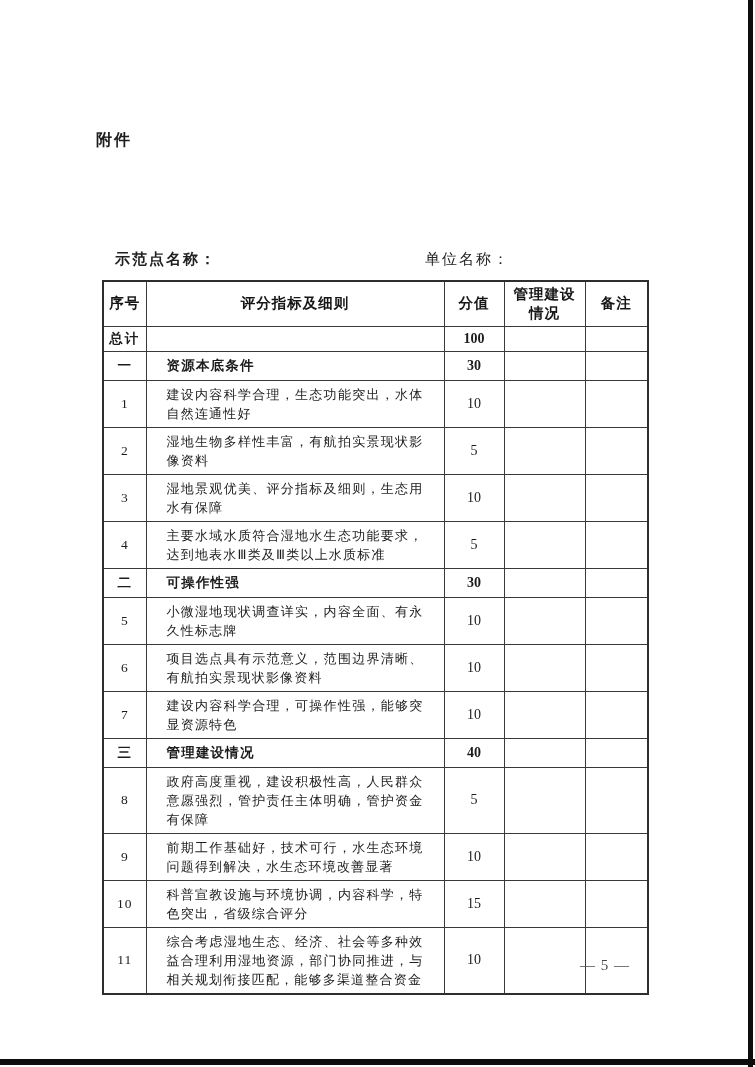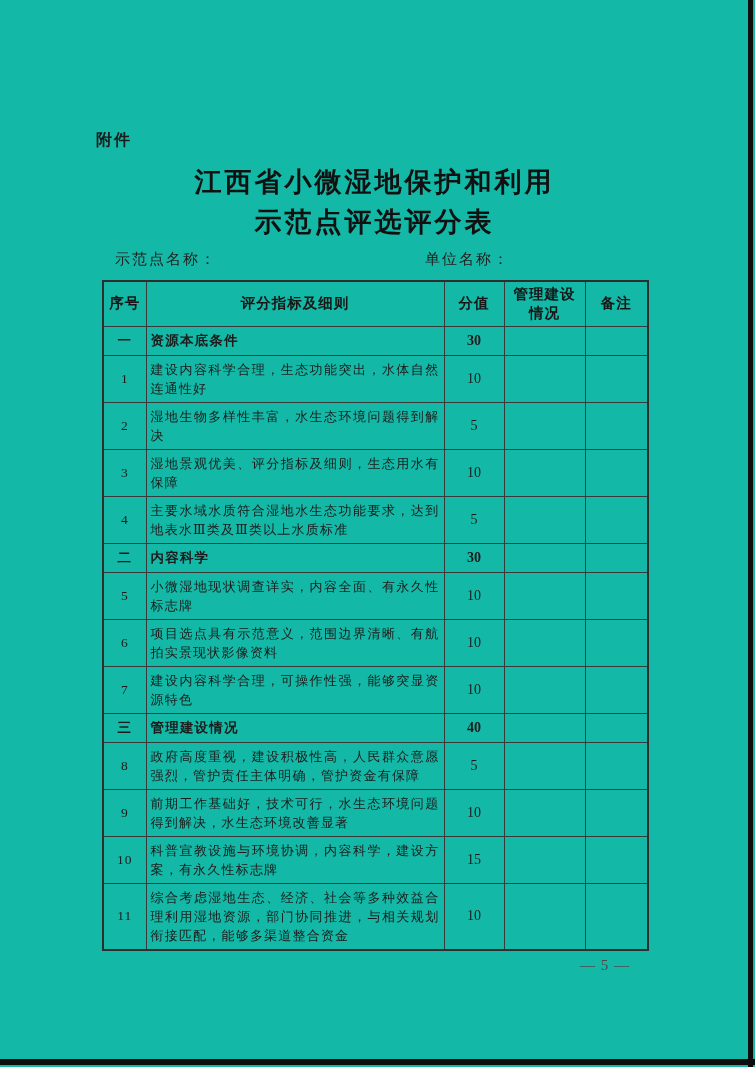--- a/index.html
+++ b/index.html
@@ -1,55 +1,55 @@
 <!DOCTYPE html>
 <html><head>
 <meta charset="utf-8">
 <style>
   html,body{margin:0;padding:0;background:#e8e8e8;}
   .stage{
-    position:relative;width:755px;height:1067px;background:#14b8a6;
+    position:relative;width:755px;height:1067px;background:#ffffff;
     overflow:hidden;margin:0 auto;
     font-family:"Liberation Serif","DejaVu Serif",serif;color:#1c1c1c;
   }
   .attachment{
     position:absolute;left:96px;top:130px;
     font-family:"DejaVu Sans","Liberation Sans",sans-serif;
     font-size:16px;font-weight:600;letter-spacing:2px;
   }
   .doc-title{
     position:absolute;left:102px;top:162px;width:545px;margin:0;
     text-align:center;
     font-family:"DejaVu Sans","Liberation Sans",sans-serif;
     font-weight:700;font-size:27px;line-height:40px;letter-spacing:3px;
     color:#111;
   }
   .doc-title span{display:block;}
   .labels-row{position:absolute;top:250px;left:0;width:755px;height:22px;font-size:15px;letter-spacing:2px;color:#222;}
-  .site-label{position:absolute;left:115px;top:0;}
+  .site-label{position:absolute;left:115px;top:0;font-weight:bold;}
   .unit-label{position:absolute;left:425px;top:0;}
 
-  .table-wrap{position:absolute;left:102px;top:280px;width:545px;}
+  .table-wrap{position:absolute;left:102px;top:280px;width:545px;font-family:Liberation Serif, serif;}
   table.score{
     border-collapse:collapse;table-layout:fixed;width:545px;
     border:2px solid #2e2e2e;
   }
   table.score th,table.score td{
     border:1px solid #3a3a3a;
     vertical-align:middle;
     overflow:hidden;
   }
   table.score thead tr{height:45px;}
   table.score th{
     font-size:14.5px;font-weight:700;letter-spacing:1px;
     text-align:center;padding:2px 2px;line-height:19px;color:#161616;
   }
   td.c-no{text-align:center;font-size:13.5px;padding:2px 1px;letter-spacing:1px;}
   td.c-criteria{
-    text-align:justify;padding:4px 4px;font-size:13px;
+    text-align:justify;padding:4px 20px;font-size:13px;
     letter-spacing:1.2px;line-height:19px;
   }
   td.c-score{text-align:center;font-size:14px;padding:2px 1px;}
   td.c-prov,td.c-remark{padding:2px;}
   tr.row-total{height:25px;}
   tr.row-section{height:29px;}
   tr.row-item{height:43px;}
   tr.row-total td,tr.row-section td{font-weight:700;}
   tr.row-total td.c-no{letter-spacing:2px;}
   tr.row-section td.c-criteria{text-align:left;font-size:13.5px;}
@@ -61,24 +61,20 @@
   .edge-right{position:absolute;top:0;right:2px;width:5px;height:100%;background:#0d0d0d;}
   .edge-bottom{position:absolute;left:0;bottom:2px;width:100%;height:6px;background:#0d0d0d;}
 </style>
 </head>
 <body>
 
 <div class="stage">
 
   <div class="attachment">附件</div>
 
-  <h1 class="doc-title">
-    <span>江西省小微湿地保护和利用</span>
-    <span>示范点评选评分表</span>
-  </h1>
 
   <div class="labels-row">
     <span class="site-label">示范点名称：</span>
     <span class="unit-label">单位名称：</span>
   </div>
 
   <div class="table-wrap">
     <table class="score">
       <colgroup>
         <col style="width:43px">
@@ -90,58 +86,65 @@
       <thead>
         <tr>
             <th>序号</th>
             <th>评分指标及细则</th>
             <th>分值</th>
             <th>管理建设情况</th>
             <th>备注</th>
           </tr>
       </thead>
       <tbody>
+          <tr class="row-total">
+            <td class="c-no">总计</td>
+            <td class="c-criteria"></td>
+            <td class="c-score">100</td>
+            <td class="c-prov"></td>
+            <td class="c-remark"></td>
+          </tr>
           <tr class="row-section">
             <td class="c-no">一</td>
             <td class="c-criteria">资源本底条件</td>
             <td class="c-score">30</td>
             <td class="c-prov"></td>
             <td class="c-remark"></td>
           </tr>
           <tr class="row-item">
             <td class="c-no">1</td>
             <td class="c-criteria">建设内容科学合理，生态功能突出，水体自然连通性好</td>
             <td class="c-score">10</td>
             <td class="c-prov"></td>
             <td class="c-remark"></td>
           </tr>
           <tr class="row-item">
             <td class="c-no">2</td>
-            <td class="c-criteria">湿地生物多样性丰富，水生态环境问题得到解决</td>
+            <td class="c-criteria">湿地生物多样性丰富，有航拍实景现状影像资料</td>
             <td class="c-score">5</td>
             <td class="c-prov"></td>
             <td class="c-remark"></td>
           </tr>
           <tr class="row-item">
             <td class="c-no">3</td>
             <td class="c-criteria">湿地景观优美、评分指标及细则，生态用水有保障</td>
             <td class="c-score">10</td>
             <td class="c-prov"></td>
             <td class="c-remark"></td>
           </tr>
           <tr class="row-item">
             <td class="c-no">4</td>
             <td class="c-criteria">主要水域水质符合湿地水生态功能要求，达到地表水Ⅲ类及Ⅲ类以上水质标准</td>
             <td class="c-score">5</td>
             <td class="c-prov"></td>
             <td class="c-remark"></td>
           </tr>
           <tr class="row-section">
             <td class="c-no">二</td>
-            <td class="c-criteria">内容科学</td>
+            <td class="c-criteria">可操作性强</td>
             <td class="c-score">30</td>
             <td class="c-prov"></td>
             <td class="c-remark"></td>
           </tr>
           <tr class="row-item">
             <td class="c-no">5</td>
             <td class="c-criteria">小微湿地现状调查详实，内容全面、有永久性标志牌</td>
             <td class="c-score">10</td>
             <td class="c-prov"></td>
             <td class="c-remark"></td>
@@ -176,21 +179,21 @@
           </tr>
           <tr class="row-item">
             <td class="c-no">9</td>
             <td class="c-criteria">前期工作基础好，技术可行，水生态环境问题得到解决，水生态环境改善显著</td>
             <td class="c-score">10</td>
             <td class="c-prov"></td>
             <td class="c-remark"></td>
           </tr>
           <tr class="row-item">
             <td class="c-no">10</td>
-            <td class="c-criteria">科普宣教设施与环境协调，内容科学，建设方案，有永久性标志牌</td>
+            <td class="c-criteria">科普宣教设施与环境协调，内容科学，特色突出，省级综合评分</td>
             <td class="c-score">15</td>
             <td class="c-prov"></td>
             <td class="c-remark"></td>
           </tr>
           <tr class="row-item">
             <td class="c-no">11</td>
             <td class="c-criteria">综合考虑湿地生态、经济、社会等多种效益合理利用湿地资源，部门协同推进，与相关规划衔接匹配，能够多渠道整合资金</td>
             <td class="c-score">10</td>
             <td class="c-prov"></td>
             <td class="c-remark"></td>

